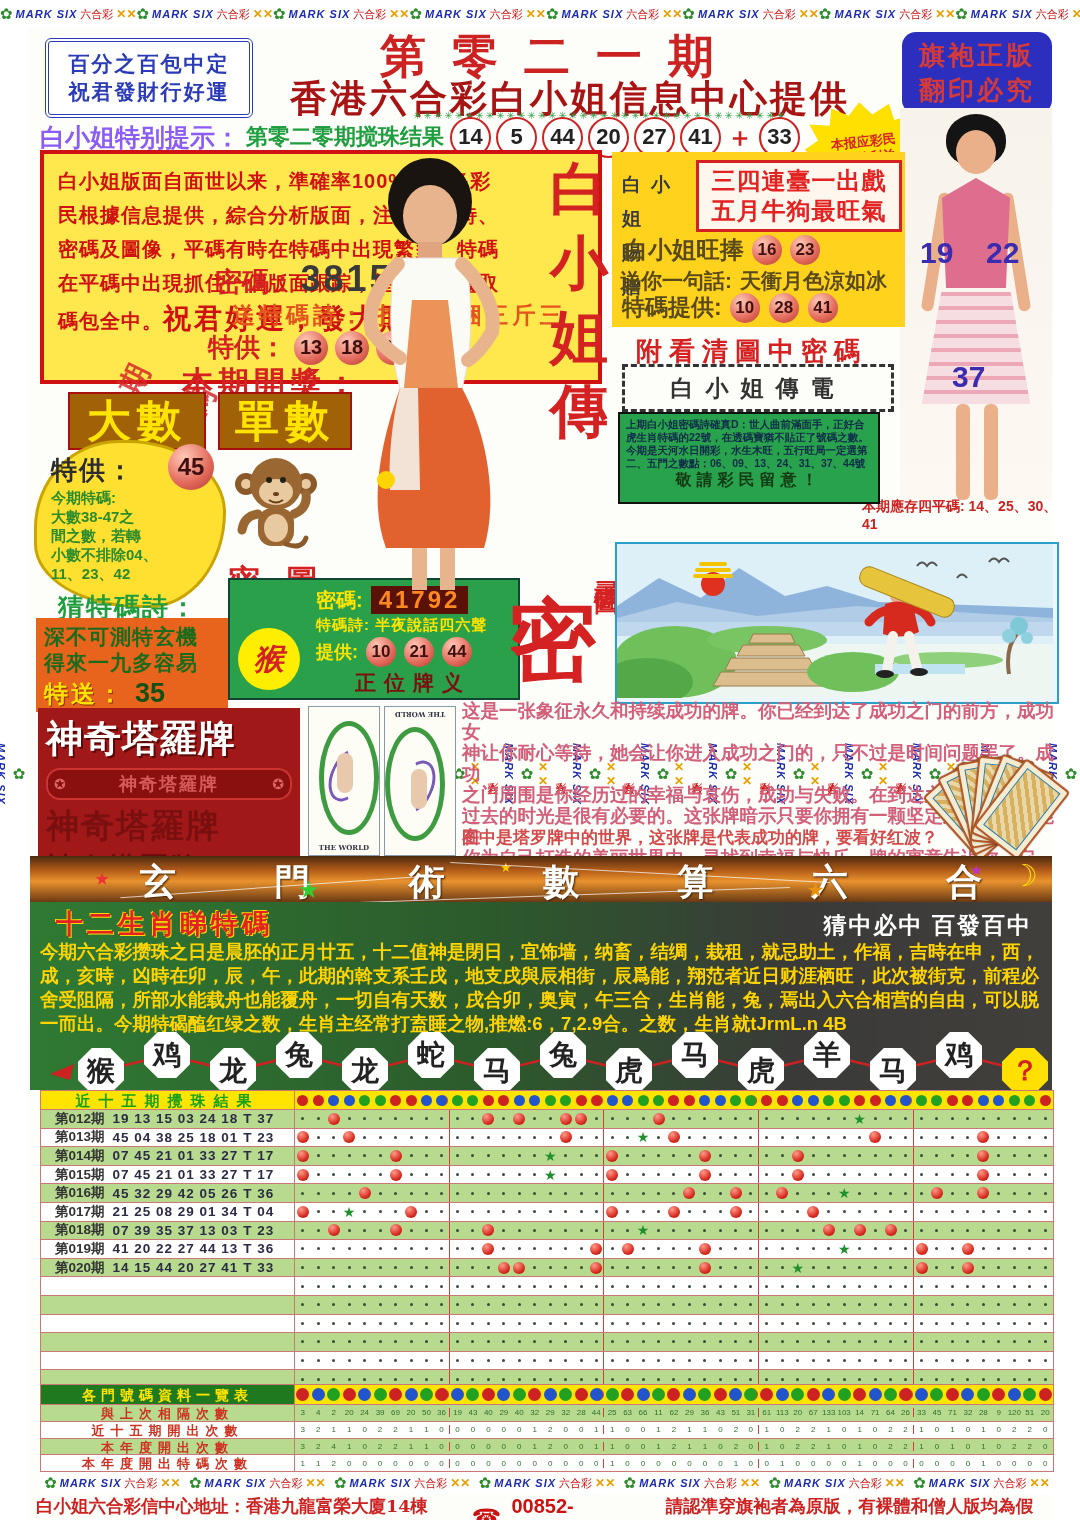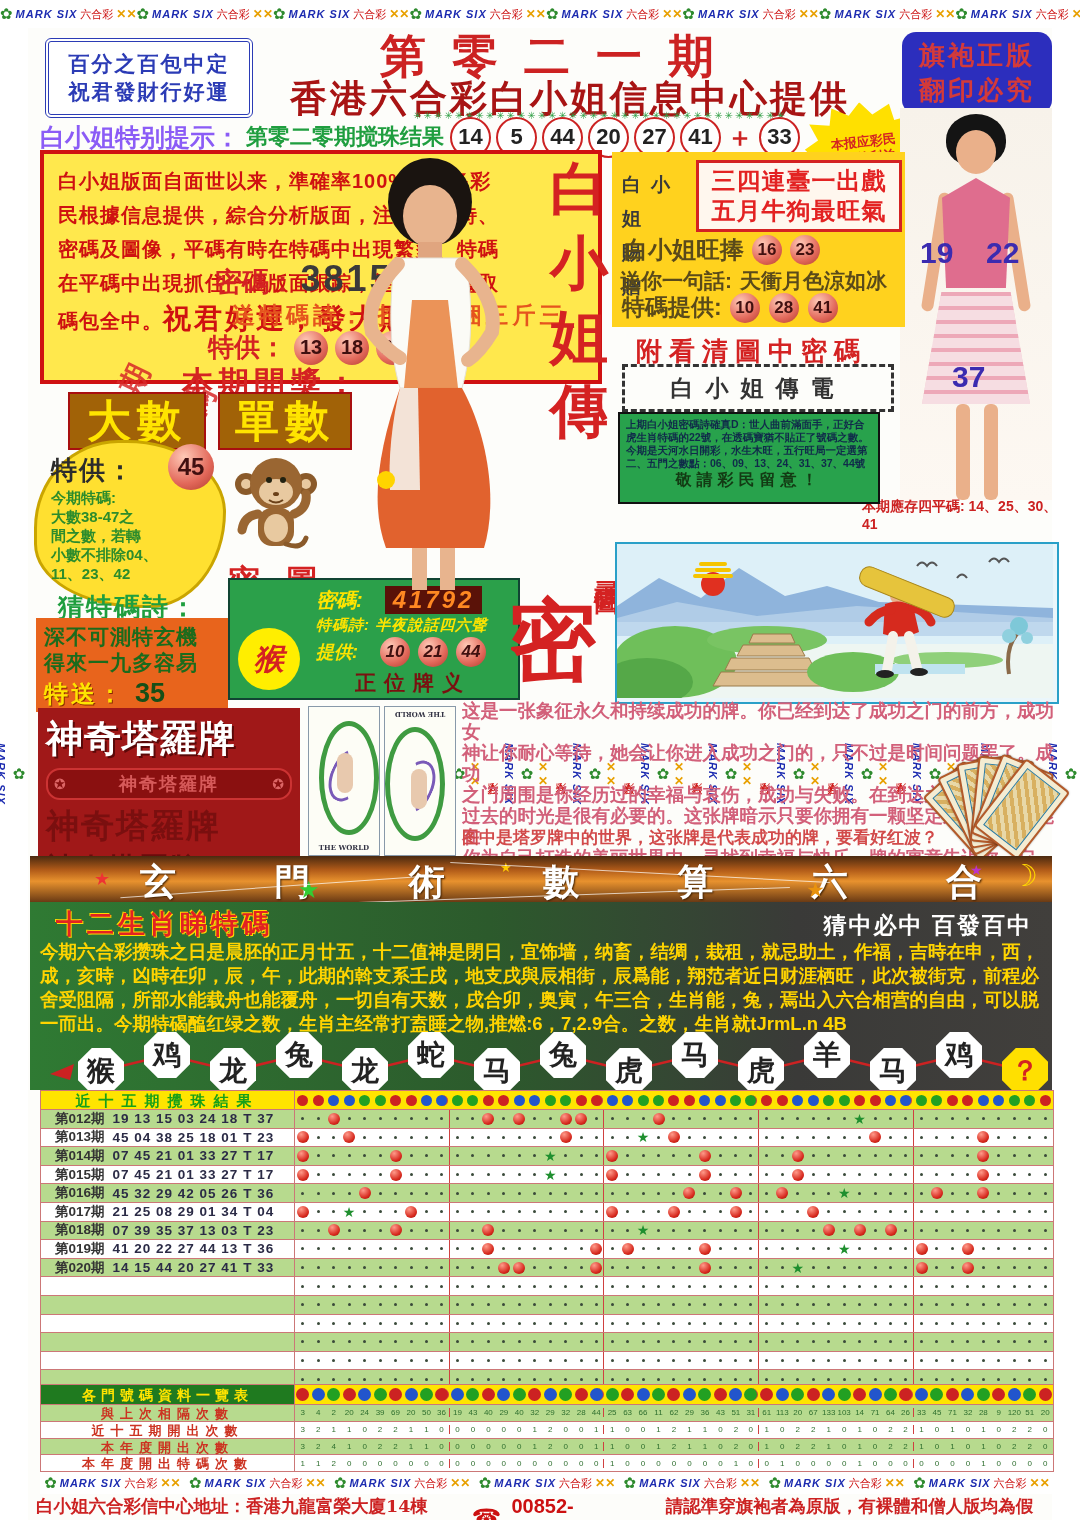--- a/index.html
+++ b/index.html
@@ -91,21 +91,21 @@
   #orange-box{left:36px;top:618px;width:192px;height:94px;background:#e8641c;padding:6px 8px;box-sizing:border-box;}
   #orange-box .gl{color:#1c6b1c;font-weight:bold;font-size:21px;line-height:26px;letter-spacing:1px;}
   #send-row{display:flex;align-items:baseline;gap:10px;margin-top:2px;}
   #send-lab{color:#ffe400;font-weight:bold;font-size:24px;letter-spacing:3px;text-shadow:1px 1px 0 #8a2a00;}
   #send-val{color:#174f17;font-weight:bold;font-size:27px;}
   
   #secret-title{left:228px;top:560px;color:#d42222;font-weight:bold;font-size:32px;letter-spacing:26px;
      font-family:"DejaVu Serif",serif;}
   #secret-box{left:228px;top:578px;width:292px;height:122px;background:#2ba04a;border:2px solid #143;
      padding:6px 8px 4px 86px;box-sizing:border-box;}
-  #secret-box .row{display:flex;align-items:center;gap:22px;margin-bottom:2px;font-style:italic;}
+  #secret-box .row{display:flex;align-items:center;gap:8px;margin-bottom:2px;}
   #secret-box .ylab{color:#ffe400;font-weight:bold;font-size:18px;}
   #secret-pw{background:#5a1208;color:#ff8822;font-weight:bold;font-size:24px;letter-spacing:3px;padding:0 8px;}
   #secret-poem{color:#ffe400;font-weight:bold;font-size:15px;letter-spacing:1px;}
   #secret-foot{text-align:center;color:#7a1010;font-weight:bold;font-size:21px;letter-spacing:8px;}
   #secret-circle{left:238px;top:628px;width:62px;height:62px;border-radius:50%;background:#ffee00;
      display:flex;align-items:center;justify-content:center;color:#d42222;font-weight:bold;
      font-size:30px;font-style:italic;font-family:"DejaVu Serif",serif;}
   
   #center-model{left:300px;top:150px;width:260px;height:440px;}
   

